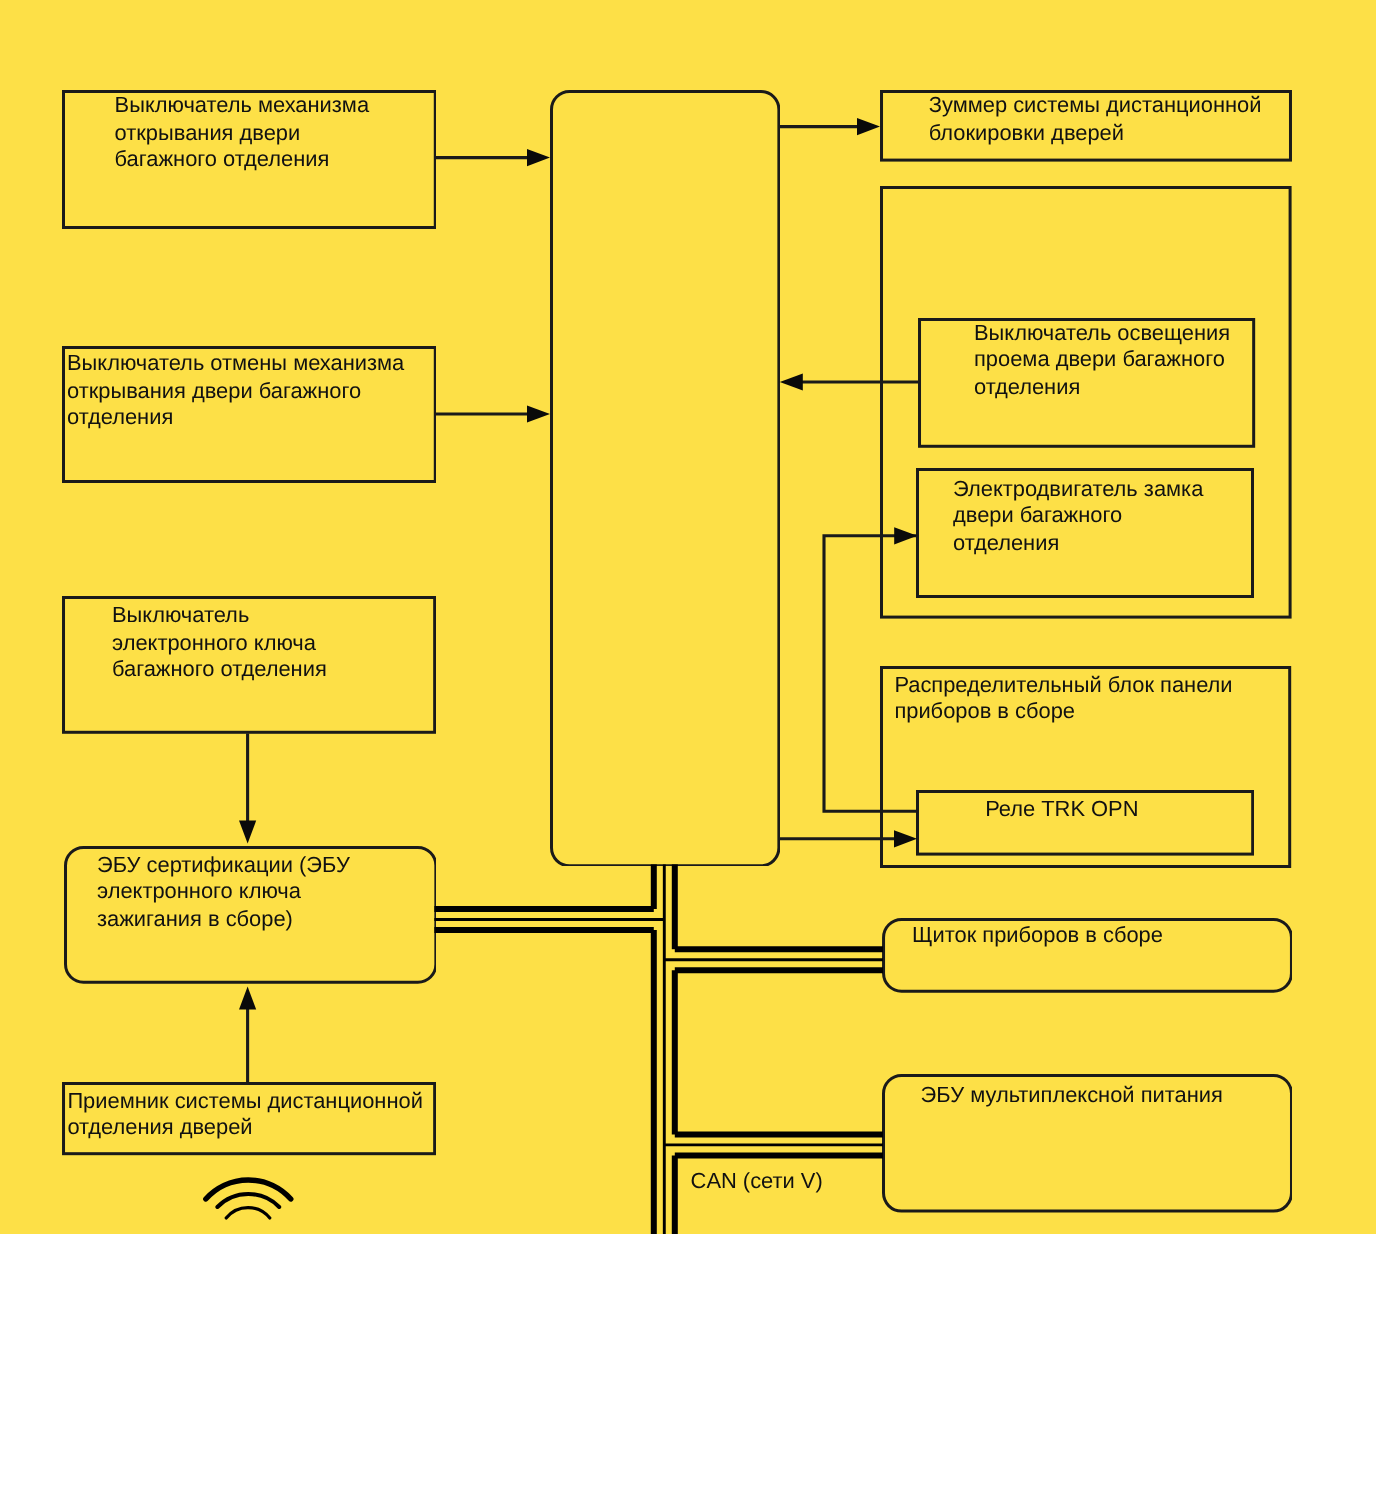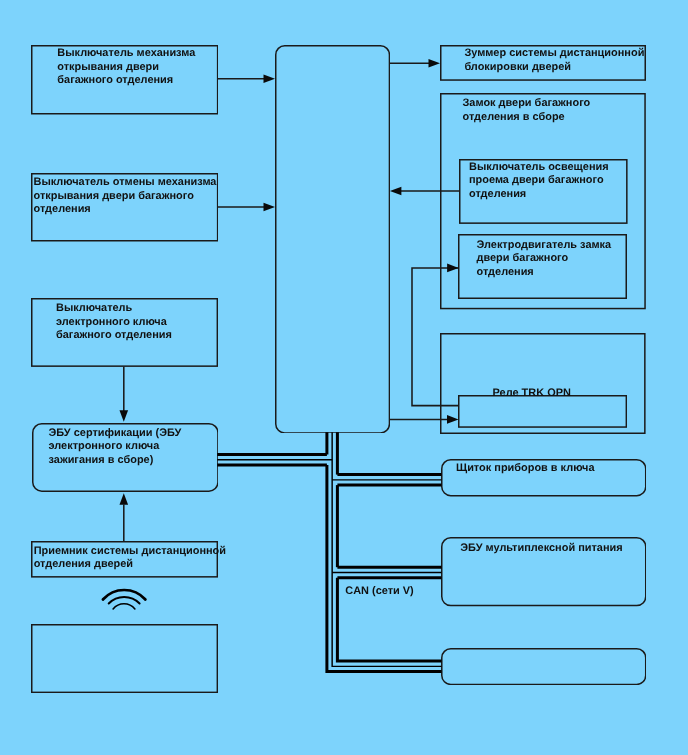--- a/index.html
+++ b/index.html
@@ -1,17 +1,17 @@
 <!DOCTYPE html>
 <html><head>
 <meta charset="utf-8">
 <style>
   html,body{margin:0;padding:0;background:#fff;}
-  #canvas{position:relative;width:688px;height:755px;background:#7dd3fc;overflow:hidden;
-    font-family:"Liberation Sans",sans-serif;color:#111;-webkit-font-smoothing:antialiased;text-rendering:geometricPrecision;font-weight:bold;}
+  #canvas{position:relative;width:688px;height:617px;background:#fde047;overflow:hidden;
+    font-family:"Liberation Sans",sans-serif;color:#111;-webkit-font-smoothing:antialiased;text-rendering:geometricPrecision;}
   .box{position:absolute;box-sizing:border-box;background:transparent;}
   svg.bx{position:absolute;left:0;top:0;}
   .txt{position:absolute;font-size:10.95px;line-height:13.45px;white-space:pre;color:#111;}
   svg{position:absolute;left:0;top:0;}
 </style>
 </head>
 <body>
 
 <div id="canvas">
   <div class="box" style="left:31.0px;top:45.0px;width:187.4px;height:69.5px">
@@ -68,55 +68,55 @@
         <rect x="0.75" y="0.75" width="204.5" height="34.3" rx="0" ry="0" fill="none" stroke="#1a1a1a" stroke-width="1.5"></rect>
       </svg>
     </div>
   <div class="txt" style="left:464.4px;top:47.3px">Зуммер системы дистанционной
 блокировки дверей</div>
   <div class="box" style="left:440.1px;top:93.4px;width:205.8px;height:216.3px">
       <svg class="bx" width="205.8" height="216.3" viewBox="0 0 205.8 216.3">
         <rect x="0.75" y="0.75" width="204.3" height="214.8" rx="0" ry="0" fill="none" stroke="#1a1a1a" stroke-width="1.5"></rect>
       </svg>
     </div>
-  <div class="txt" style="left:462.5px;top:97.2px">Замок двери багажного
-отделения в сборе</div>
   <div class="box" style="left:459.0px;top:159.0px;width:168.6px;height:64.9px">
       <svg class="bx" width="168.6" height="64.9" viewBox="0 0 168.6 64.9">
         <rect x="0.75" y="0.75" width="167.1" height="63.4" rx="0" ry="0" fill="none" stroke="#1a1a1a" stroke-width="1.5"></rect>
       </svg>
     </div>
-  <div class="txt" style="left:469px;top:160.9px">Выключатель освещения
+  <div class="txt" style="left:487px;top:160.9px">Выключатель освещения
 проема двери багажного
 отделения</div>
   <div class="box" style="left:458.4px;top:233.8px;width:169.0px;height:65.0px">
       <svg class="bx" width="169.0" height="65.0" viewBox="0 0 169.0 65.0">
         <rect x="0.75" y="0.75" width="167.5" height="63.5" rx="0" ry="0" fill="none" stroke="#1a1a1a" stroke-width="1.5"></rect>
       </svg>
     </div>
   <div class="txt" style="left:476.5px;top:239px">Электродвигатель замка
 двери багажного
 отделения</div>
   <div class="box" style="left:440.1px;top:333.0px;width:205.6px;height:101.0px">
       <svg class="bx" width="205.6" height="101.0" viewBox="0 0 205.6 101.0">
         <rect x="0.75" y="0.75" width="204.1" height="99.5" rx="0" ry="0" fill="none" stroke="#1a1a1a" stroke-width="1.5"></rect>
       </svg>
     </div>
+  <div class="txt" style="left:447.2px;top:336.5px">Распределительный блок панели
+приборов в сборе</div>
   <div class="box" style="left:458.3px;top:395.2px;width:169.1px;height:32.8px">
       <svg class="bx" width="169.1" height="32.8" viewBox="0 0 169.1 32.8">
         <rect x="0.75" y="0.75" width="167.6" height="31.3" rx="0" ry="0" fill="none" stroke="#1a1a1a" stroke-width="1.5"></rect>
       </svg>
     </div>
-  <div class="txt" style="left:492.6px;top:387px">Реле TRK OPN</div>
+  <div class="txt" style="left:492.6px;top:399px">Реле TRK OPN</div>
   <div class="box" style="left:440.5px;top:459.2px;width:205.5px;height:37.4px">
       <svg class="bx" width="205.5" height="37.4" viewBox="0 0 205.5 37.4">
         <rect x="0.75" y="0.75" width="204.0" height="35.9" rx="9" ry="9" fill="none" stroke="#1a1a1a" stroke-width="1.5"></rect>
       </svg>
     </div>
-  <div class="txt" style="left:456.0px;top:462.4px">Щиток приборов в ключа</div>
+  <div class="txt" style="left:456.0px;top:462.4px">Щиток приборов в сборе</div>
   <div class="box" style="left:440.5px;top:537.3px;width:205.5px;height:69.3px">
       <svg class="bx" width="205.5" height="69.3" viewBox="0 0 205.5 69.3">
         <rect x="0.75" y="0.75" width="204.0" height="67.8" rx="9" ry="9" fill="none" stroke="#1a1a1a" stroke-width="1.5"></rect>
       </svg>
     </div>
   <div class="txt" style="left:460.3px;top:542.3px">ЭБУ мультиплексной питания</div>
   <div class="box" style="left:440.5px;top:648.2px;width:205.5px;height:37.2px">
       <svg class="bx" width="205.5" height="37.2" viewBox="0 0 205.5 37.2">
         <rect x="0.75" y="0.75" width="204.0" height="35.7" rx="9" ry="9" fill="none" stroke="#1a1a1a" stroke-width="1.5"></rect>
       </svg>

